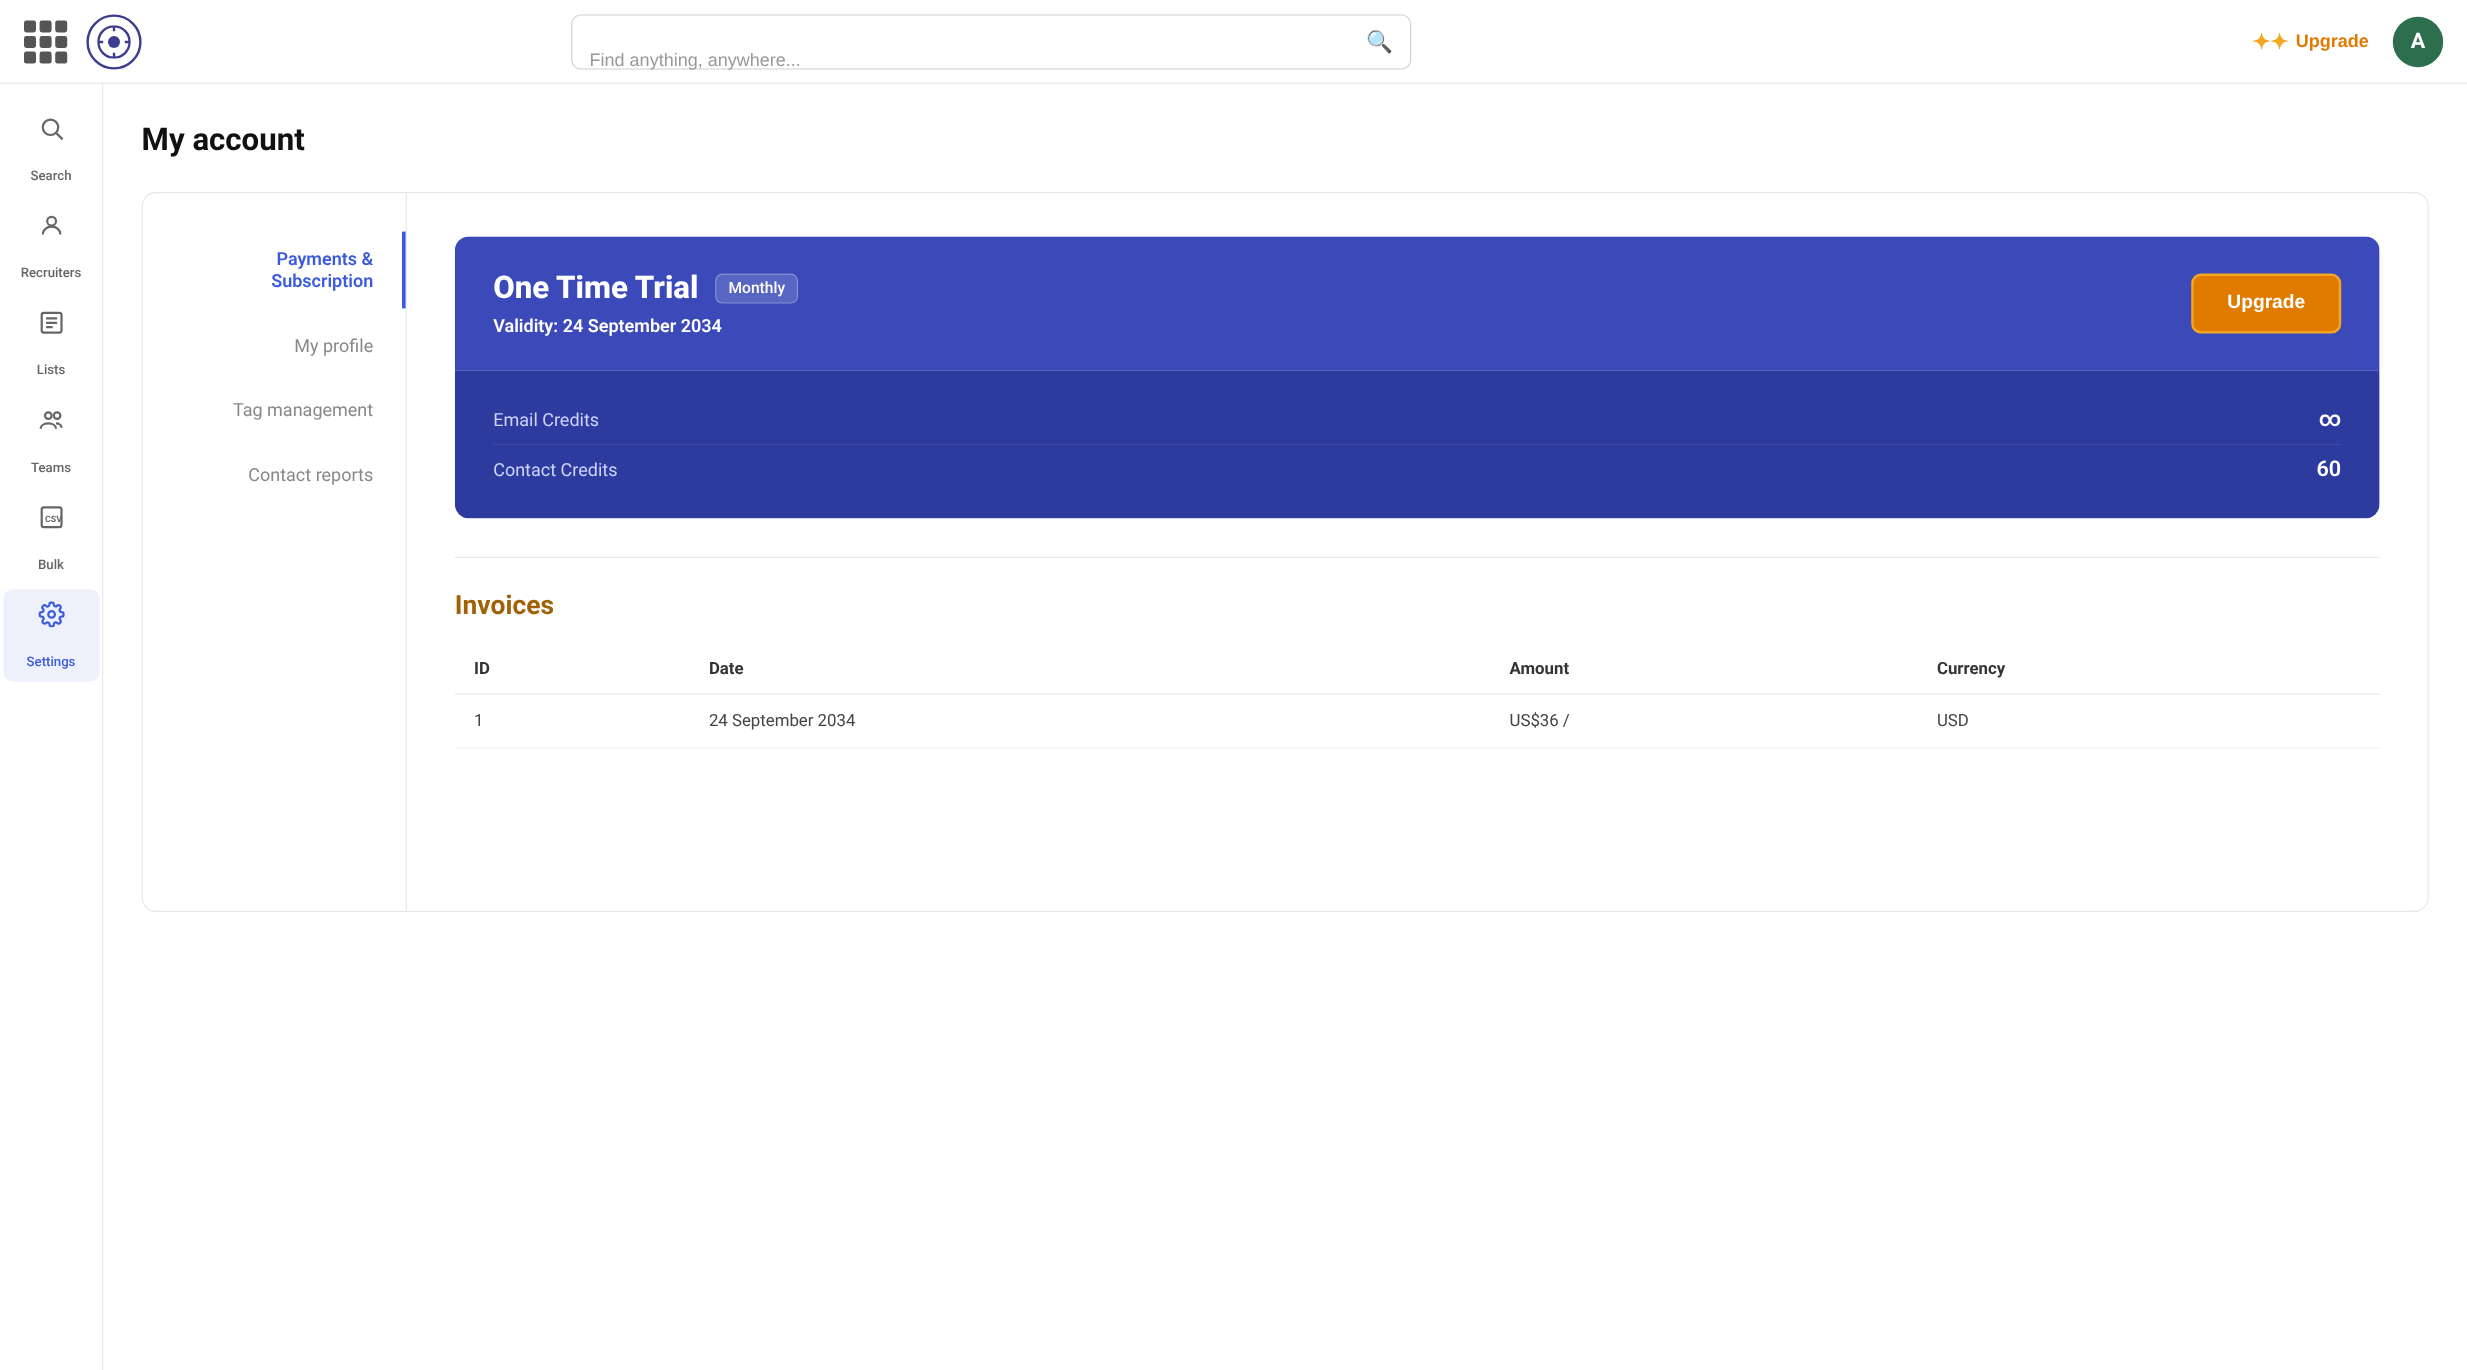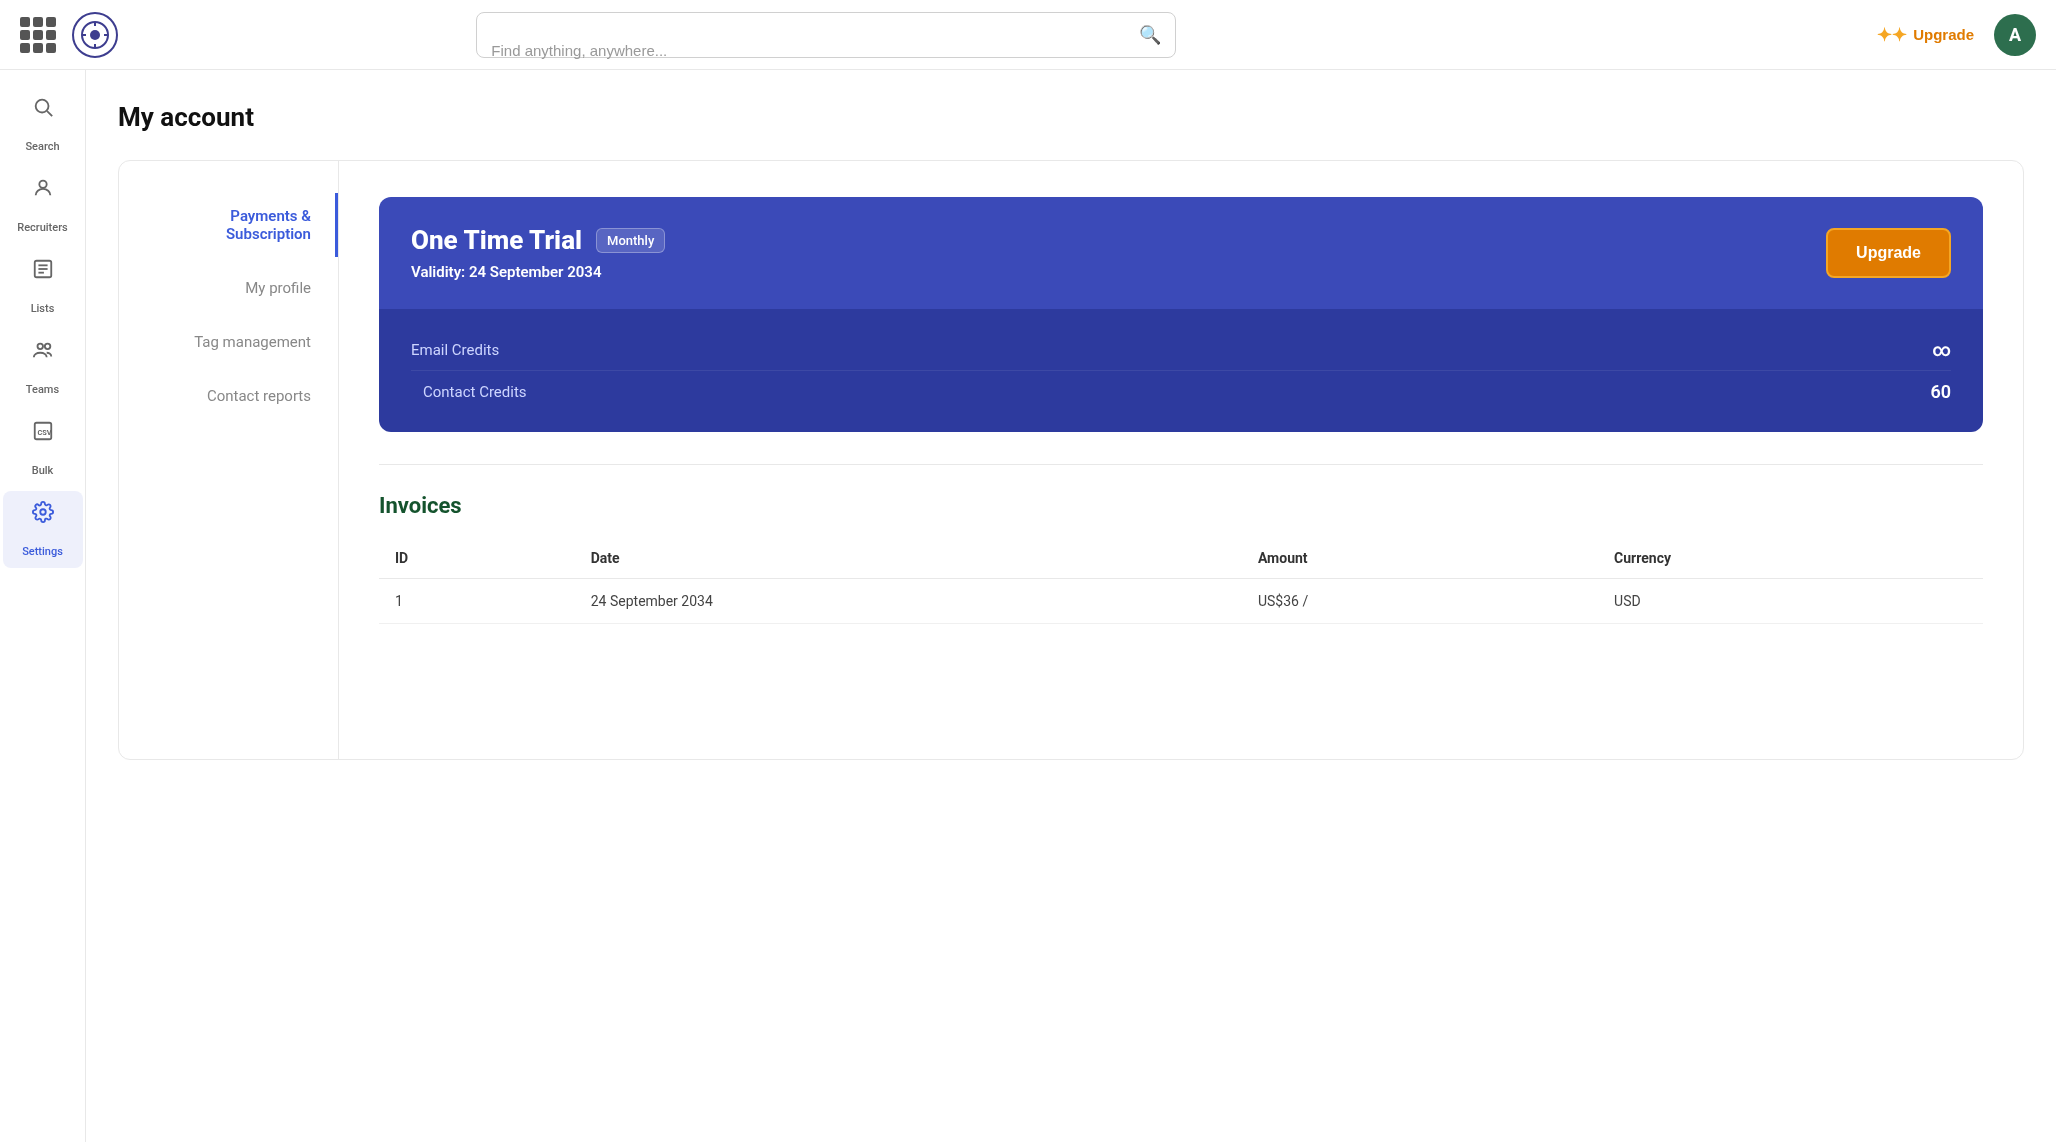--- a/index.html
+++ b/index.html
@@ -123,28 +123,28 @@
     }
 
     .plan-card-bottom {
       background: #2d3a9e; padding: 20px 32px;
     }
     .credit-row {
       display: flex; align-items: center; justify-content: space-between;
       padding: 10px 0; color: #cdd5ff; font-size: 15px;
       border-bottom: 1px solid rgba(255,255,255,0.08);
     }
-    .credit-row:last-child { border-bottom: none; margin-left: 12px; }
+    .credit-row:last-child { border-bottom: none; }
     .credit-value { color: #fff; font-size: 18px; font-weight: 600; }
 
     
     .section-divider { border: none; border-top: 1px solid #e8e8e8; margin: 8px 0 28px; }
 
     
-    .invoices-title { font-size: 22px; font-weight: 700; color: #14532d; margin-bottom: 20px; }
+    .invoices-title { font-size: 22px; font-weight: 700; color: #a16207; margin-bottom: 20px; }
     .invoices-table { width: 100%; border-collapse: collapse; }
     .invoices-table th {
       text-align: left; padding: 12px 16px; font-size: 14px;
       font-weight: 700; color: #333; border-bottom: 1px solid #e8e8e8;
     }
     .invoices-table td {
       padding: 14px 16px; font-size: 14px; color: #444;
       border-bottom: 1px solid #f0f0f0;
     }
   </style>

